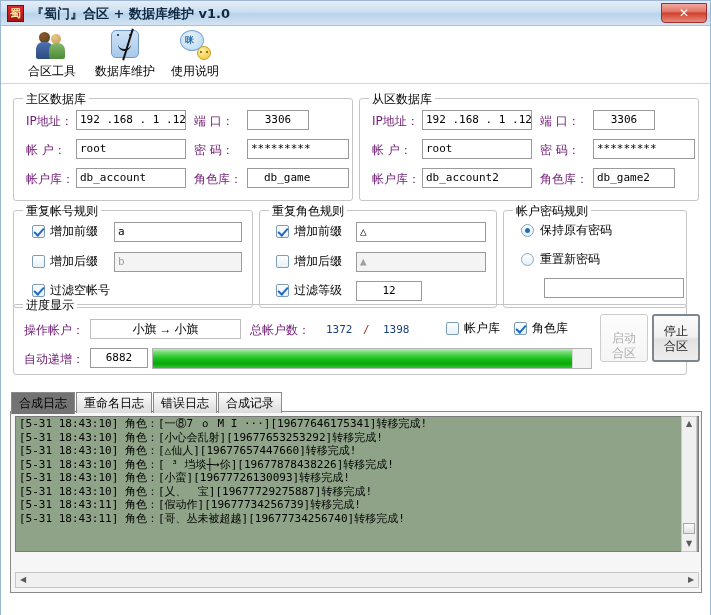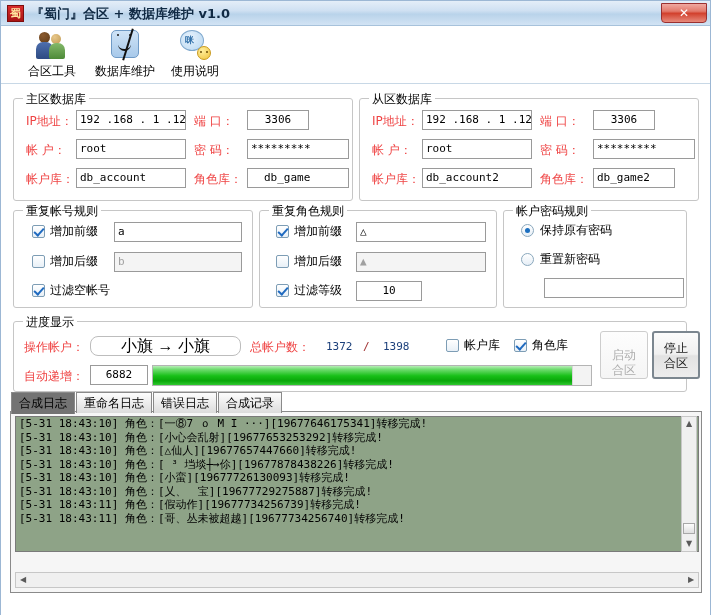--- a/index.html
+++ b/index.html
@@ -112,21 +112,21 @@
     top: -8px; left: 9px;
     padding: 0 3px;
     background: #ffffff;
     font-size: 12px; color: #000;
     font-family: "DejaVu Sans", sans-serif;
     white-space: nowrap;
   }
 
   .fld-label {
     position: absolute;
-    font-size: 12px; color: #ef4444;
+    font-size: 12px; color: #701a75;
     font-family: "DejaVu Sans", sans-serif;
     white-space: nowrap;
   }
   .txtbox {
     position: absolute;
     border: 1px solid #9a9a9a;
     background: #ffffff;
     font-size: 11px;
     font-family: "DejaVu Sans Mono", monospace;
     color: #000;
@@ -415,40 +415,40 @@
       <div class="cb checked" style="left:16px; top:14px;"></div>
       <span class="cb-label" style="left:34px; top:12px;">增加前缀</span>
       <div class="txtbox" style="left:96px; top:11px; width:130px;">△</div>
 
       <div class="cb" style="left:16px; top:44px;"></div>
       <span class="cb-label" style="left:34px; top:42px;">增加后缀</span>
       <div class="txtbox ghost" style="left:96px; top:41px; width:130px;">▲</div>
 
       <div class="cb checked" style="left:16px; top:73px;"></div>
       <span class="cb-label" style="left:34px; top:71px;">过滤等级</span>
-      <div class="txtbox center" style="left:96px; top:70px; width:66px;">10</div>
+      <div class="txtbox center" style="left:96px; top:70px; width:66px;">12</div>
     </div>
 
     <div class="group" style="left:502px; top:126px; width:184px; height:98px;">
       <div class="legend">帐户密码规则</div>
 
       <div class="rb checked" style="left:17px; top:13px;"></div>
       <span class="cb-label" style="left:36px; top:11px;">保持原有密码</span>
 
       <div class="rb" style="left:17px; top:42px;"></div>
       <span class="cb-label" style="left:36px; top:40px;">重置新密码</span>
 
       <div class="txtbox" style="left:40px; top:67px; width:140px;"></div>
     </div>
 
-    <div class="group" style="left:12px; top:237px; width:674px; height:71px;">
+    <div class="group" style="left:12px; top:220px; width:674px; height:71px;">
       <div class="legend">进度显示</div>
 
       <span class="fld-label" style="left:10px; top:17px;">操作帐户：</span>
-      <div class="txtbox center" style="left:76px; top:14px; width:151px; border-color:#bdbdbd; font-family:Liberation Sans, sans-serif; font-size:16px;border-radius:8px;">小旗  →  小旗</div>
+      <div class="txtbox center" style="left:76px; top:14px; width:151px; border-color:#bdbdbd; font-family:Liberation Serif, serif; font-size:12px;">小旗  →  小旗</div>
 
       <span class="fld-label" style="left:236px; top:17px;">总帐户数：</span>
       <span class="num" style="left:312px; top:18px;">1372</span>
       <span class="num slash" style="left:349px; top:18px;">/</span>
       <span class="num" style="left:369px; top:18px;">1398</span>
 
       <div class="cb" style="left:432px; top:17px;"></div>
       <span class="cb-label" style="left:450px; top:15px;">帐户库</span>
       <div class="cb checked" style="left:500px; top:17px;"></div>
       <span class="cb-label" style="left:518px; top:15px;">角色库</span>

